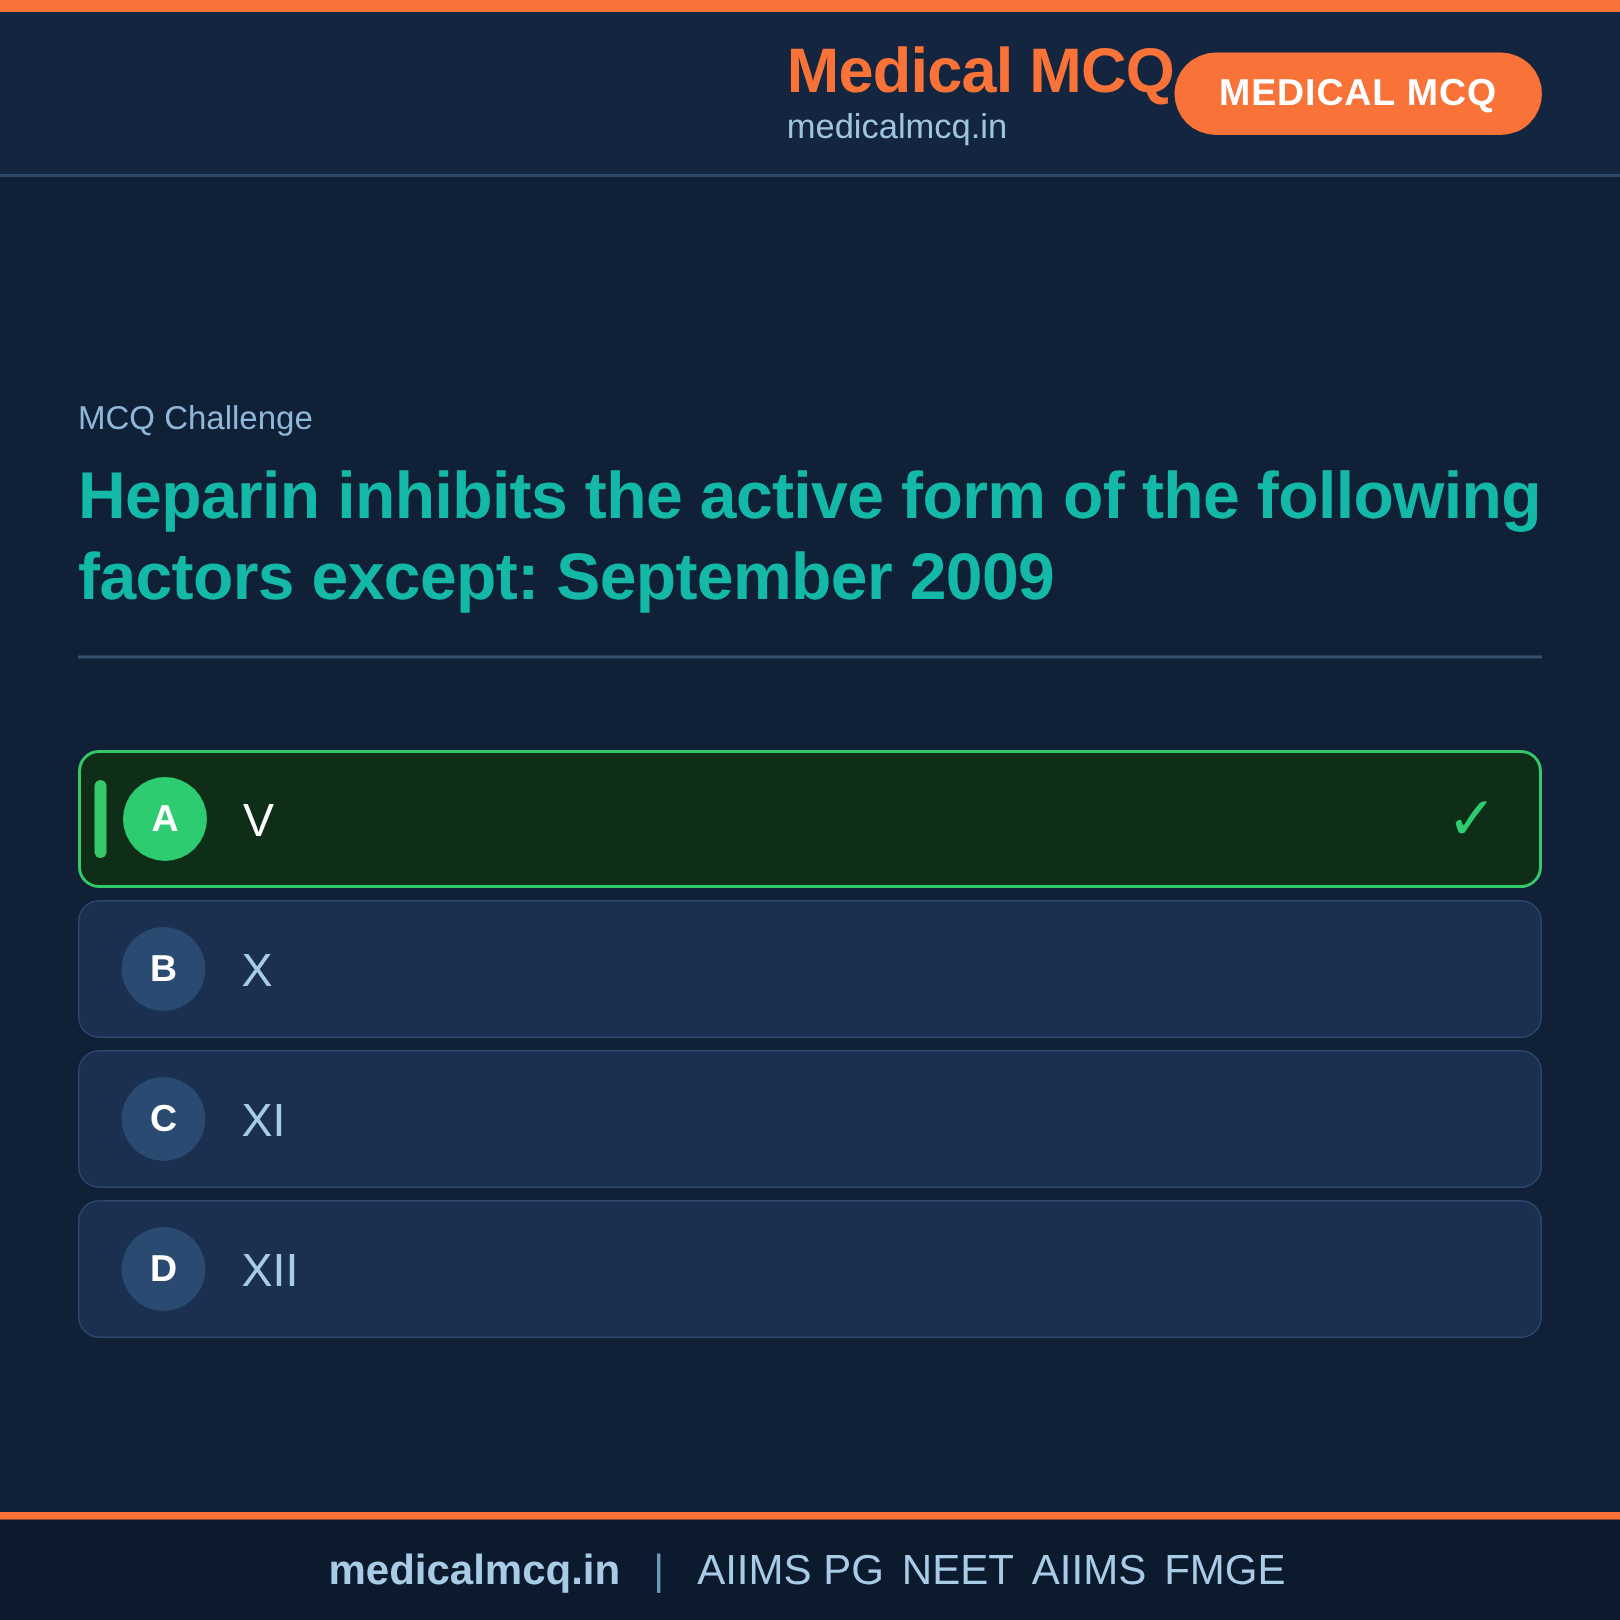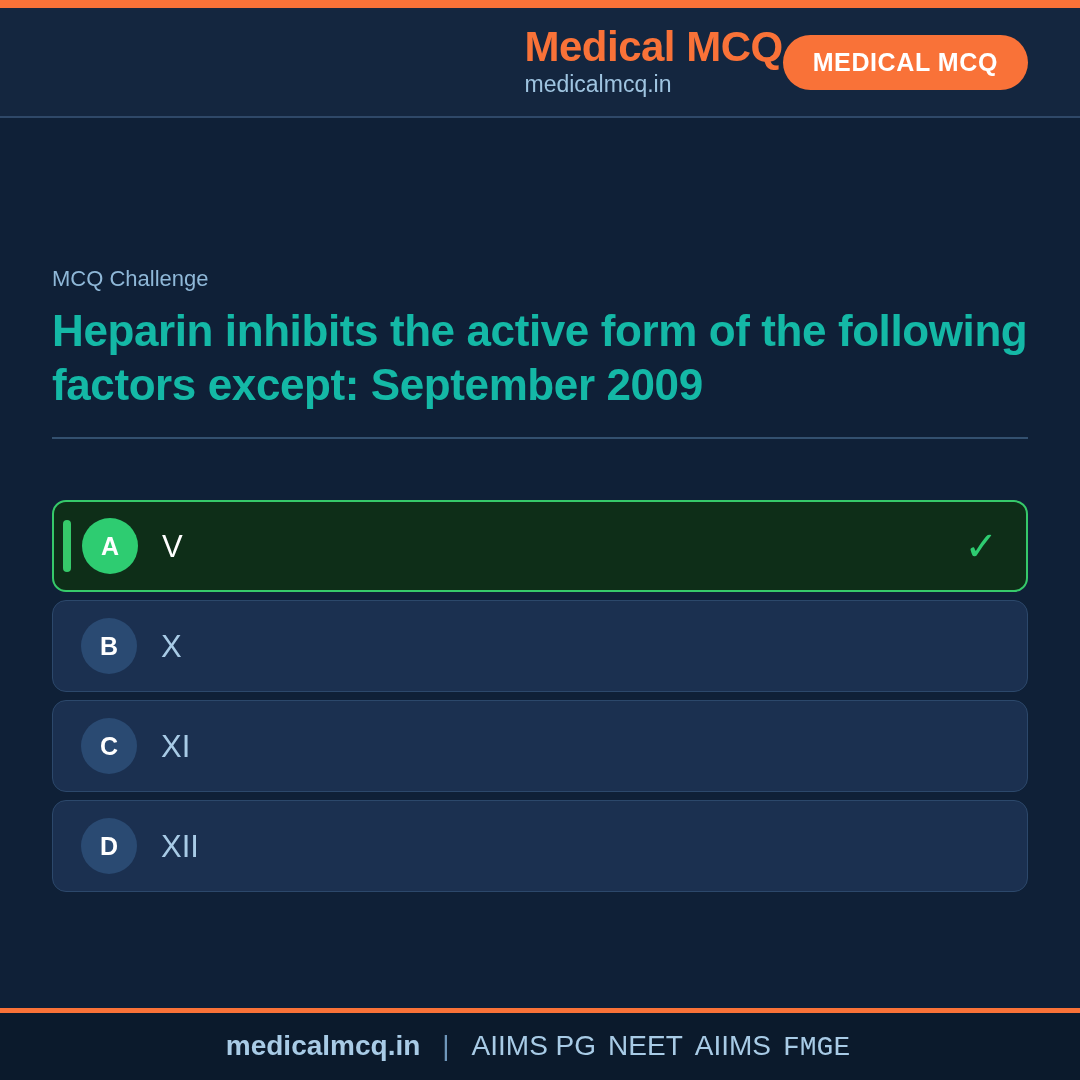--- a/index.html
+++ b/index.html
@@ -195,21 +195,21 @@
   }
   .footer-site {
     font-weight: bold;
   }
   .footer-sep {
     margin: 0 22px;
     color: #6f97bb;
   }
   .footer-label { margin-right: 10px; }
   .footer-exam { margin-right: 12px; }
-  .footer-exam:last-child { margin-right: 4px; font-family: Liberation Mono, monospace; }
+  .footer-exam:last-child { margin-right: 4px; }
 </style>
 </head>
 <body>
 
 <div class="page">
 
   <div class="top-accent"></div>
 
   <div class="header">
     <div class="brand-block">

